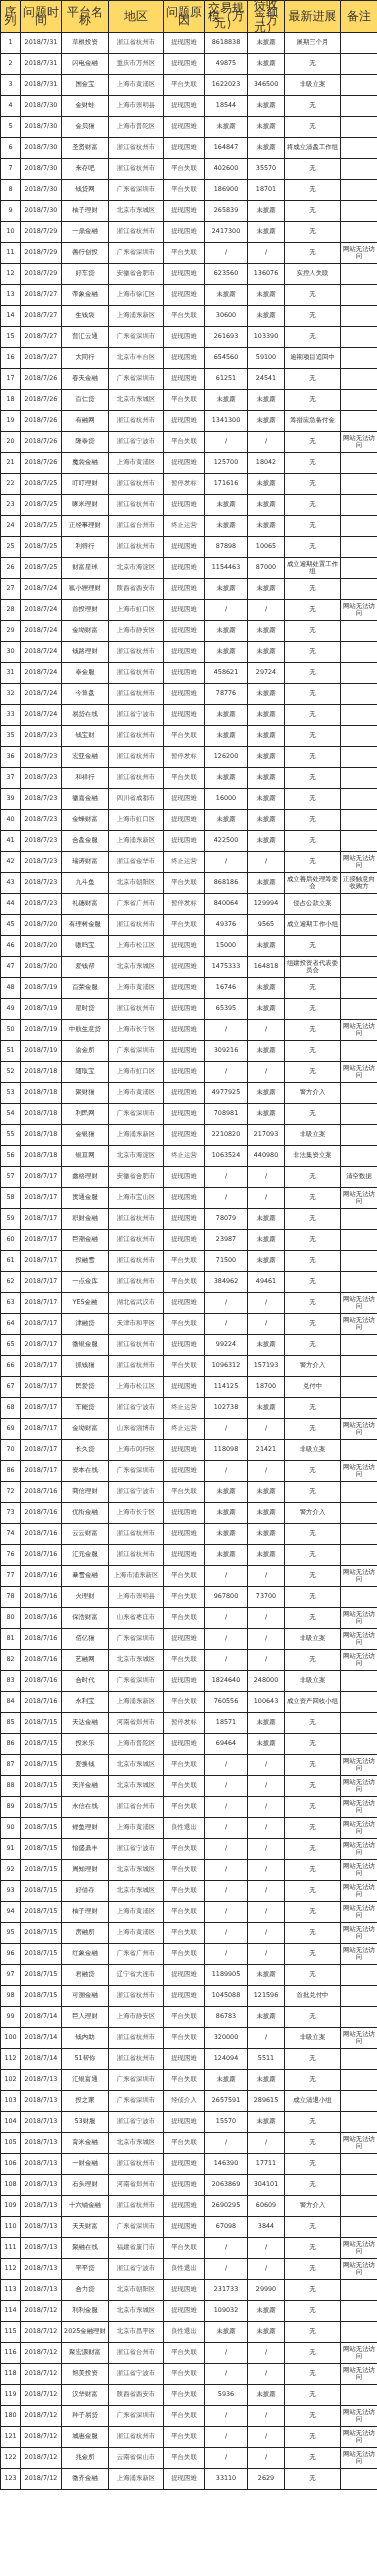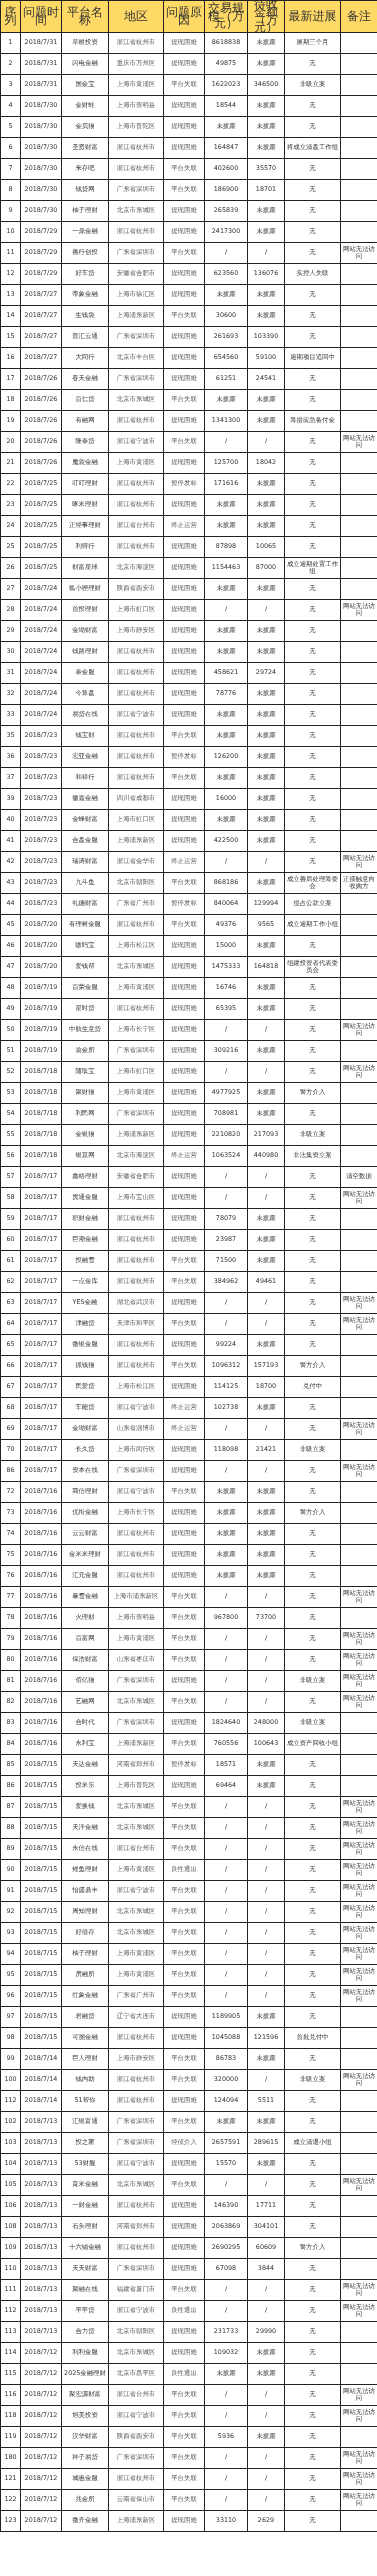--- a/index.html
+++ b/index.html
@@ -828,31 +828,20 @@
         <td>2018/7/16</td>
         <td>云云财富</td>
         <td class="region">浙江省杭州市</td>
         <td class="reason">提现困难</td>
         <td>未披露</td>
         <td>未披露</td>
         <td>无</td>
         <td></td>
       </tr>
       <tr>
-        <td>75</td>
-        <td>2018/7/16</td>
-        <td>金米米理财</td>
-        <td class="region">浙江省杭州市</td>
-        <td class="reason">提现困难</td>
-        <td>未披露</td>
-        <td>未披露</td>
-        <td>无</td>
-        <td></td>
-      </tr>
-      <tr>
         <td>76</td>
         <td>2018/7/16</td>
         <td>汇元金服</td>
         <td class="region">浙江省杭州市</td>
         <td class="reason">提现困难</td>
         <td>未披露</td>
         <td>未披露</td>
         <td>无</td>
         <td></td>
       </tr>
@@ -870,31 +859,20 @@
       <tr>
         <td>78</td>
         <td>2018/7/16</td>
         <td>火理财</td>
         <td class="region">上海市崇明县</td>
         <td class="reason">平台失联</td>
         <td>967800</td>
         <td>73700</td>
         <td>无</td>
         <td></td>
-      </tr>
-      <tr>
-        <td>79</td>
-        <td>2018/7/16</td>
-        <td>百富网</td>
-        <td class="region">上海市黄浦区</td>
-        <td class="reason">平台失联</td>
-        <td>/</td>
-        <td>/</td>
-        <td>无</td>
-        <td>网站无法访问</td>
       </tr>
       <tr>
         <td>80</td>
         <td>2018/7/16</td>
         <td>保浩财富</td>
         <td class="region">山东省枣庄市</td>
         <td class="reason">平台失联</td>
         <td>/</td>
         <td>/</td>
         <td>无</td>

